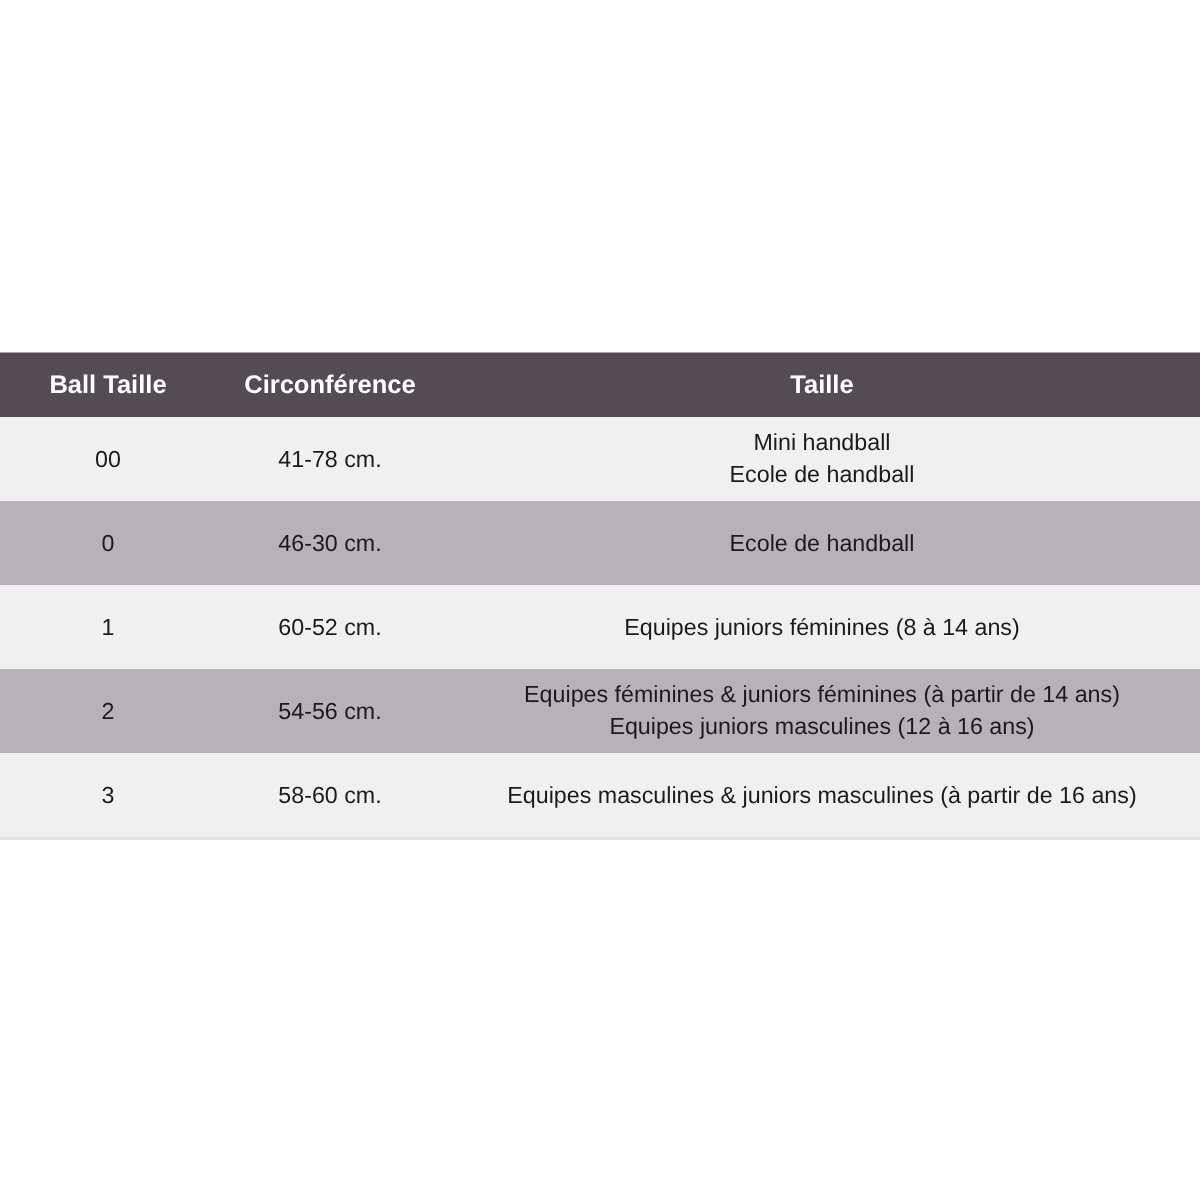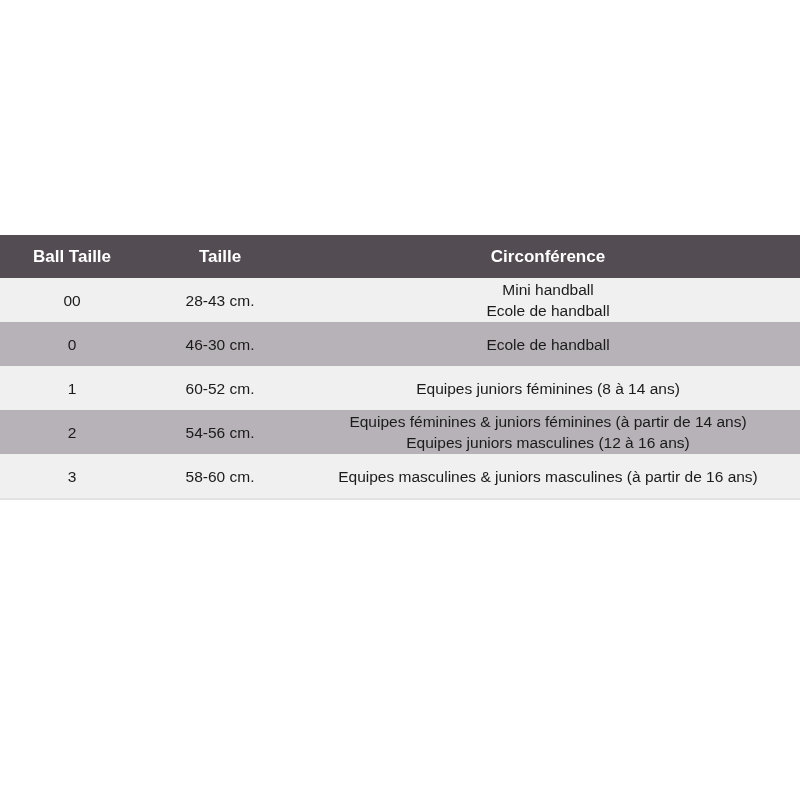--- a/index.html
+++ b/index.html
@@ -29,21 +29,21 @@
     width: 100%;
   }
   .chart-row.header {
     height: 43px;
     background: #544c53;
     color: #ffffff;
     font-weight: bold;
     font-size: 17px;
   }
   .chart-row.data {
-    height: 44px;
+    height: 56px;
     color: #1b1b1b;
     font-size: 15.5px;
     line-height: 21px;
   }
   .chart-row.light { background: #f1f0f1; }
   .chart-row.gray  { background: #b7b2b7; }
   .cell {
     text-align: center;
     padding: 0 4px;
     box-sizing: border-box;
@@ -51,27 +51,27 @@
   .cat-line { display: block; }
 </style>
 </head>
 <body>
 
 <div class="page">
   <div class="size-chart">
 
     <div class="chart-row header">
       <div class="cell">Ball Taille</div>
+      <div class="cell">Circonférence</div>
       <div class="cell">Taille</div>
-      <div class="cell">Circonférence</div>
     </div>
 
     <div class="chart-row data light">
       <div class="cell">00</div>
-      <div class="cell">28-43 cm.</div>
+      <div class="cell">41-78 cm.</div>
       <div class="cell">
         <span class="cat-line">Mini handball</span>
         <span class="cat-line">Ecole de handball</span>
       </div>
     </div>
 
     <div class="chart-row data gray">
       <div class="cell">0</div>
       <div class="cell">46-30 cm.</div>
       <div class="cell">

